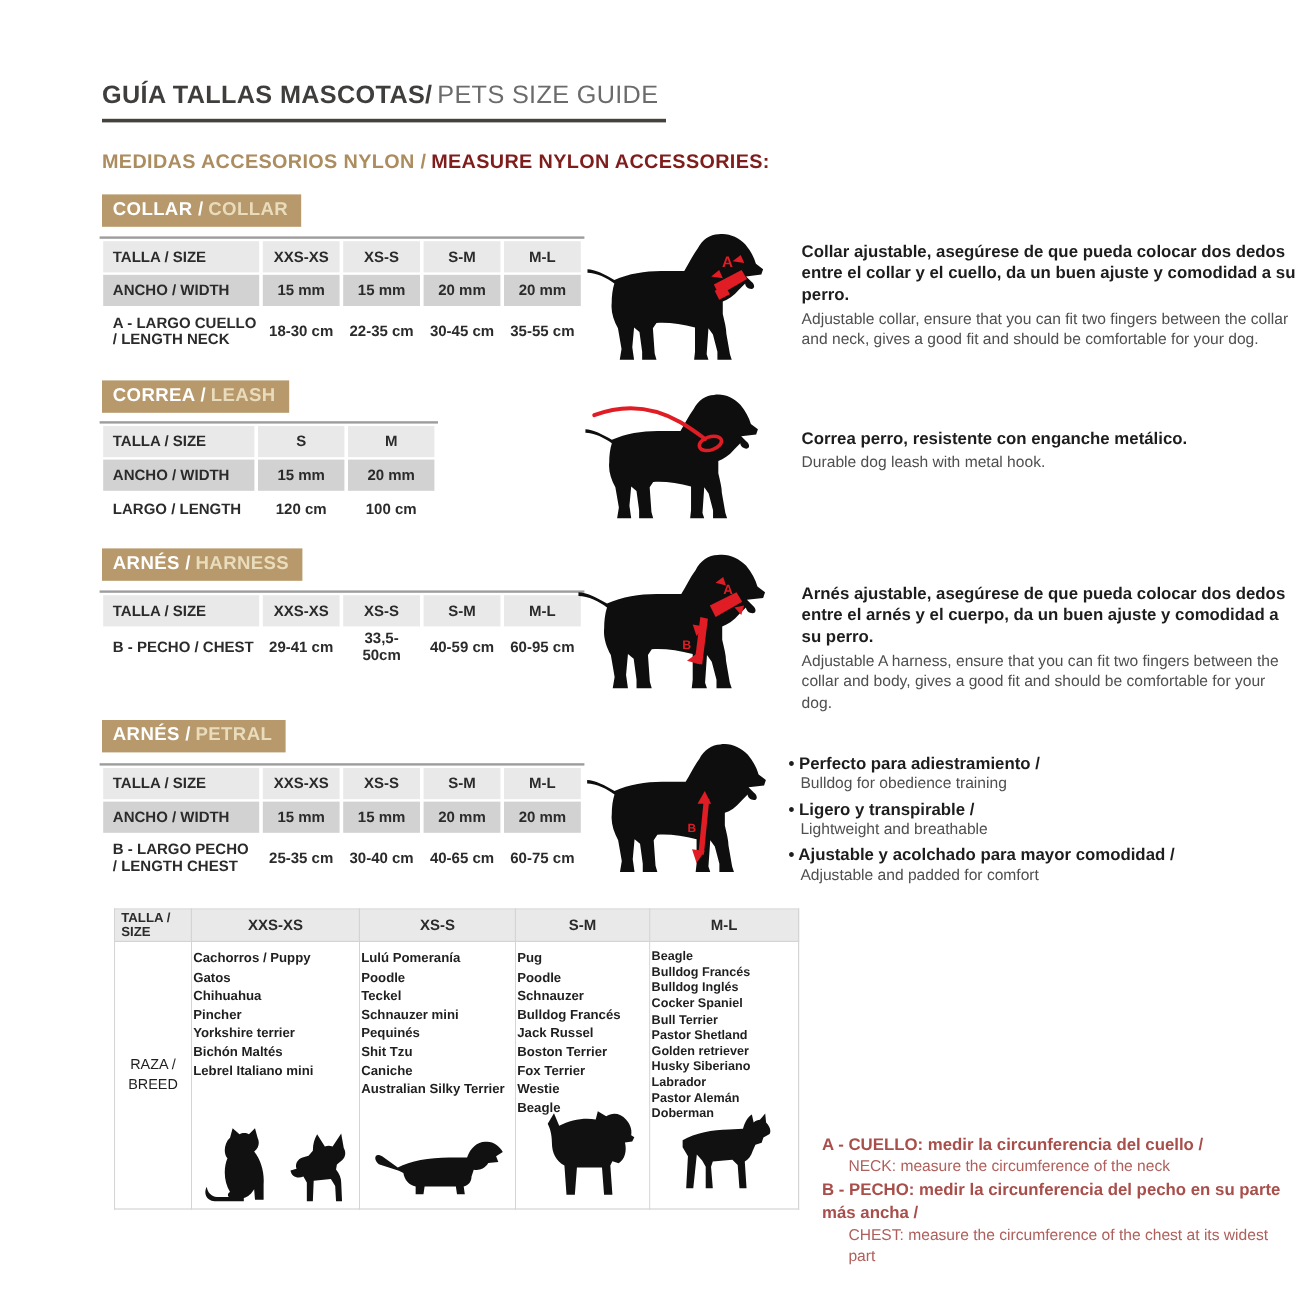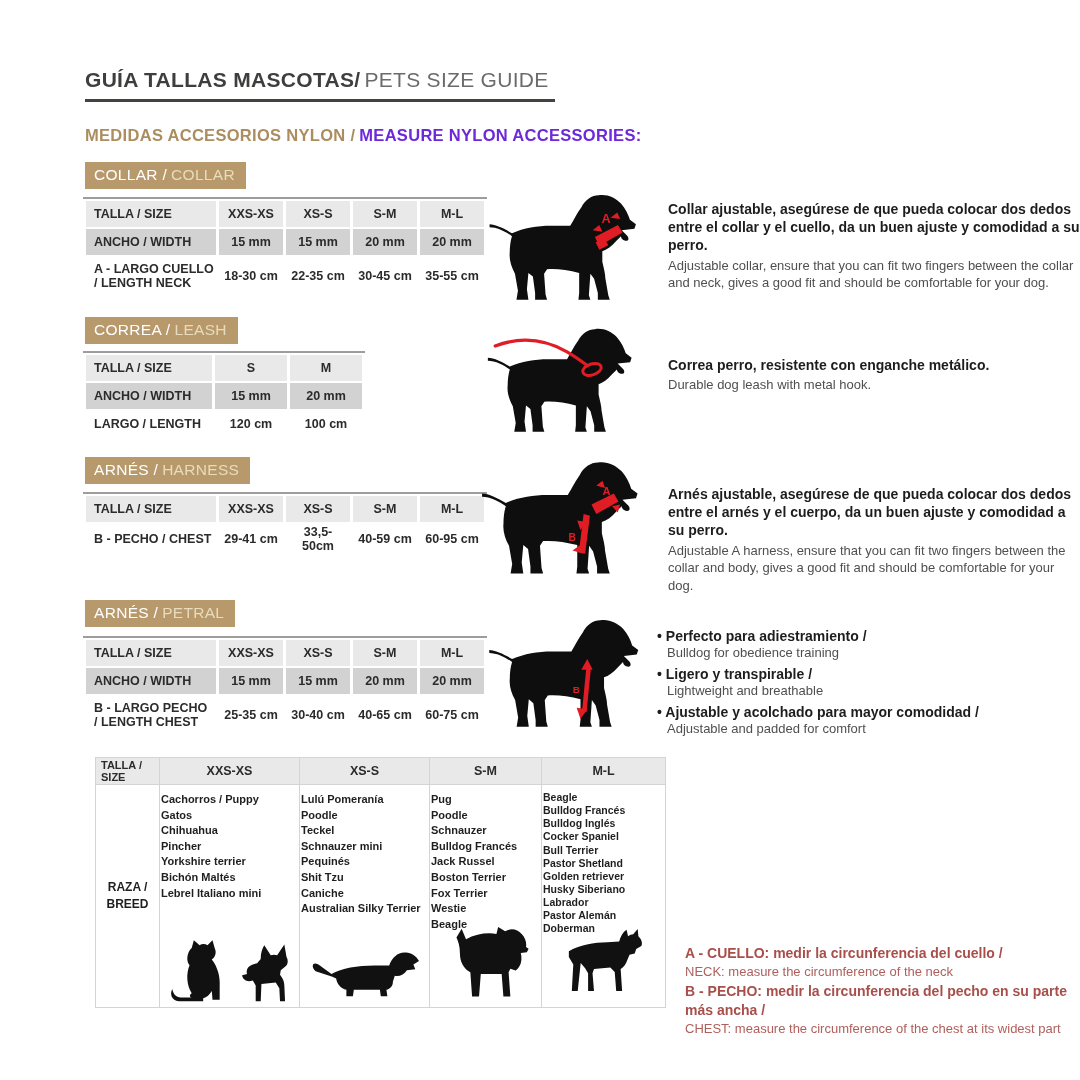--- a/index.html
+++ b/index.html
@@ -11,25 +11,25 @@
   .title {
     position:absolute; left:85px; top:68px; display:inline-block;
     font-size:21px; font-weight:700; color:#403e3c; letter-spacing:.3px;
     border-bottom:3px solid #45423e; padding-bottom:7px; padding-right:6px;
   }
   .title .en { font-weight:400; color:#6b6b6b; margin-left:4px; }
   .subtitle {
     position:absolute; left:85px; top:126px; font-size:16.5px; font-weight:700;
     color:#ac8d5f; letter-spacing:.3px;
   }
-  .subtitle .en { color:#6d28d9; margin-left:4px; }
+  .subtitle .en { color:#7f1d1d; margin-left:4px; }
   
   .badge {
     position:absolute; left:85px; background:#b7996c; color:#fff;
-    font-size:15.5px; font-weight:400; padding:4px 11px 5px 9px; letter-spacing:.3px;
+    font-size:15.5px; font-weight:700; padding:4px 11px 5px 9px; letter-spacing:.3px;
   }
   .badge .b-en { color:#e9dcbc; margin-left:4px; }
   
   table.size-table {
     position:absolute; border-collapse:separate; border-spacing:3px 2px;
     border-top:2px solid #9d9d9d; table-layout:fixed;
   }
   table.size-table td {
     font-size:12.5px; font-weight:700; color:#2b2b2b; text-align:center;
     height:24px; padding:1px 2px; vertical-align:middle; line-height:1.15;
@@ -66,29 +66,29 @@
   }
   table.breed-table tr.bt-head td.c1 { font-size:11px; text-align:left; padding-left:5px; }
   table.breed-table tr.bt-body td { height:220px; position:relative; background:#fff; }
   .breed-list {
     white-space:pre-line; font-size:11px; font-weight:700;
     color:#1f1f1f; line-height:1.42; padding-top:6px;
   }
   .breed-list.tight { font-size:10.5px; line-height:1.25; padding-top:5px; }
   .raza-label {
     position:absolute; top:50%; left:0; right:0; transform:translateY(-50%);
-    text-align:center; font-size:12px; font-weight:700; color:#1f1f1f;
+    text-align:center; font-size:12px; font-weight:400; color:#1f1f1f;
     white-space:pre-line; line-height:1.45;
   }
   .sil { position:absolute; bottom:3px; left:50%; transform:translateX(-50%); }
   .sil-pair { position:absolute; bottom:3px; left:0; right:0; display:flex; justify-content:center; align-items:flex-end; gap:12px; }
   
   .notes { position:absolute; left:685px; top:944px; width:390px; }
   .notes .es { font-size:14px; font-weight:700; color:#a84f4b; line-height:1.35; }
-  .notes .en { font-size:13px; font-weight:400; color:#af605c; line-height:1.35; margin-bottom:2px; }
+  .notes .en { font-size:13px; font-weight:400; color:#af605c; line-height:1.35; margin-left:22px; margin-bottom:2px; }
 </style>
 </head>
 <body>
 
 <div class="page">
 
   <svg width="0" height="0" style="position:absolute">
     <defs>
       <g id="dogbase">
         <path fill="#0e0e0e" d="M8,46 C16,46 28,52 38,58 C54,51 72,48 90,48 L116,48 C121,40 125,31 131,23 C136,13 145,7 154,7 C165,5 176,10 184,18 C190,25 194,33 196,40 L204,46 L202,52 L185,54 L191,60 C195,63 195,68 191,68 C187,68 184,65 184,62 L177,69 C171,76 165,80 159,82 L159,96 C161,105 163,112 163,118 L167,141 L169,147 L153,147 L153,138 L148,119 L143,112 L141,141 L143,147 L127,147 L128,138 L128,111 C113,107 97,105 85,106 L81,112 L83,140 L85,147 L69,147 L69,138 L66,116 L60,111 L58,133 L60,147 L44,147 L46,135 L42,112 C37,103 34,93 35,84 C35,76 36,68 38,62 C30,56 18,50 8,50 Z"></path>

